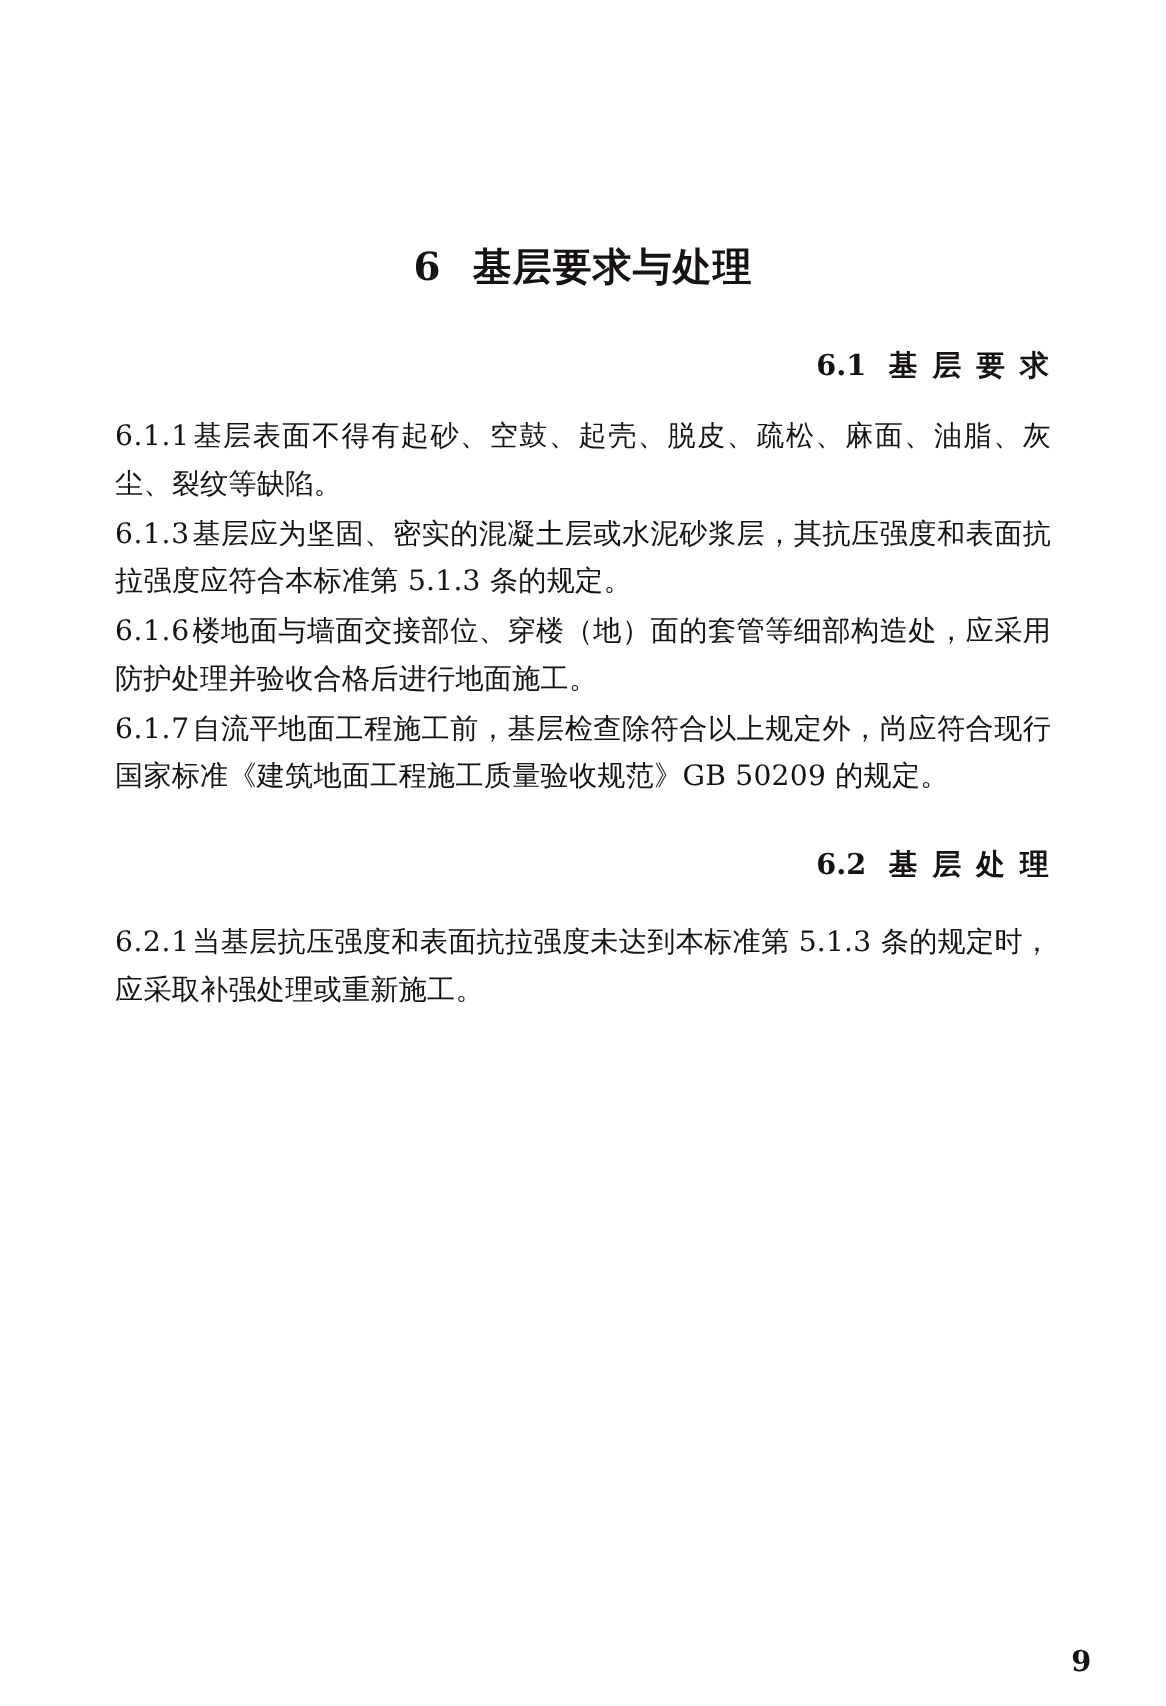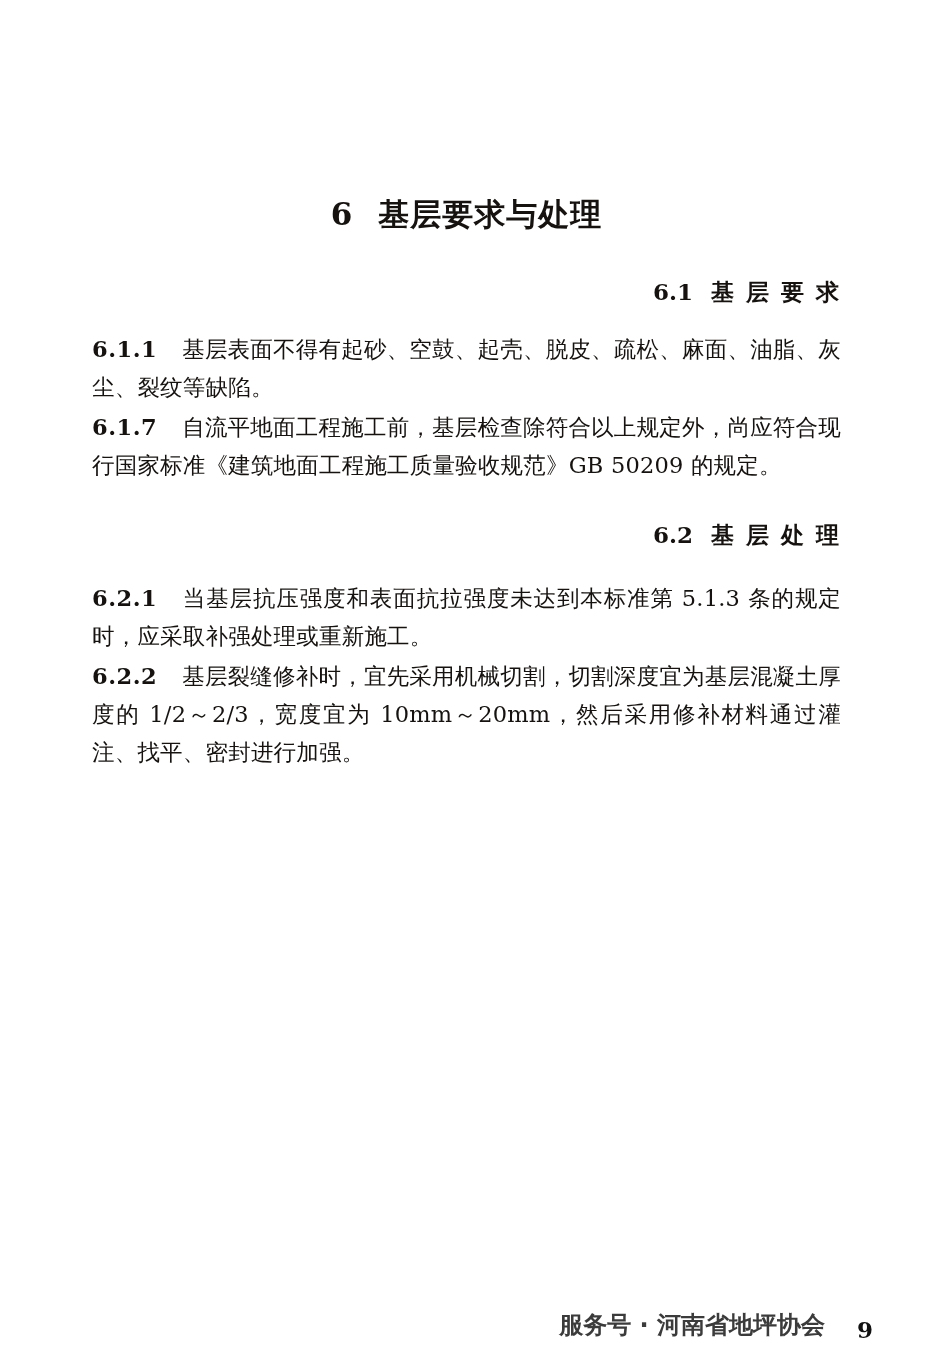--- a/index.html
+++ b/index.html
@@ -54,22 +54,22 @@
   
   .clause {
     font-size: 22.5px;
     line-height: 38px;
     margin: 0 0 2px 0;
     text-align: justify;
     text-justify: inter-ideograph;
     letter-spacing: 0.2px;
   }
   .clause .cl-num {
-    font-weight: bold;
-    margin-right: 25px;
+    font-weight: normal;
+    margin-right: 2px;
     letter-spacing: 0.5px;
   }
   .lat {
     font-family: "DejaVu Serif", "Liberation Serif", serif;
     letter-spacing: 0;
   }
   
   .footer {
     position: absolute;
     left: 0;
@@ -107,32 +107,34 @@
   </h1>
 
   <h2 class="section-heading">
     <span class="sec-num lat">6.1</span><span>基 层 要 求</span>
   </h2>
 
   <p class="clause">
     <span class="cl-num lat">6.1.1</span><span>基层表面不得有起砂、空鼓、起壳、脱皮、疏松、麻面、油脂、灰尘、裂纹等缺陷。</span>
   </p>
   <p class="clause">
+    <span class="cl-num lat">6.1.3</span><span>基层应为坚固、密实的混凝土层或水泥砂浆层，其抗压强度和表面抗拉强度应符合本标准第 5.1.3 条的规定。</span>
+  </p>
+  <p class="clause">
+    <span class="cl-num lat">6.1.6</span><span>楼地面与墙面交接部位、穿楼（地）面的套管等细部构造处，应采用防护处理并验收合格后进行地面施工。</span>
+  </p>
+  <p class="clause">
     <span class="cl-num lat">6.1.7</span><span>自流平地面工程施工前，基层检查除符合以上规定外，尚应符合现行国家标准《建筑地面工程施工质量验收规范》GB 50209 的规定。</span>
   </p>
 
   <h2 class="section-heading second">
     <span class="sec-num lat">6.2</span><span>基 层 处 理</span>
   </h2>
 
   <p class="clause">
     <span class="cl-num lat">6.2.1</span><span>当基层抗压强度和表面抗拉强度未达到本标准第 5.1.3 条的规定时，应采取补强处理或重新施工。</span>
   </p>
-  <p class="clause">
-    <span class="cl-num lat">6.2.2</span><span>基层裂缝修补时，宜先采用机械切割，切割深度宜为基层混凝土厚度的 1/2～2/3，宽度宜为 10mm～20mm，然后采用修补材料通过灌注、找平、密封进行加强。</span>
-  </p>
 
 </div>
 
 <div class="footer">
-  <div class="watermark">服务号 · 河南省地坪协会</div>
   <div class="page-number">9</div>
 </div>
 
 </body></html>

